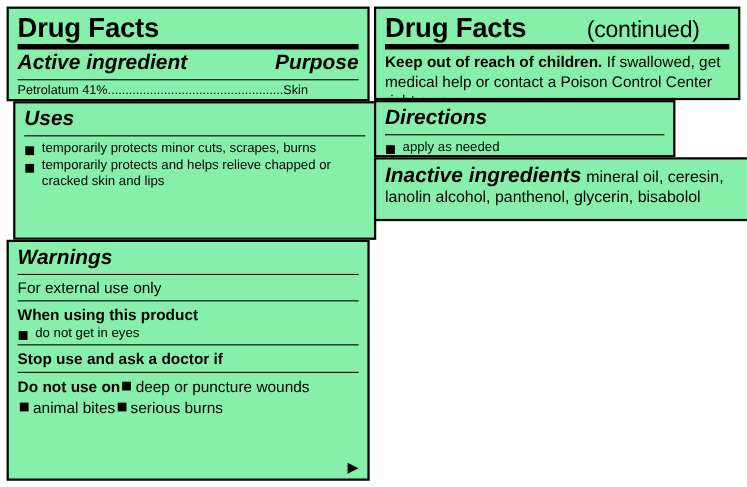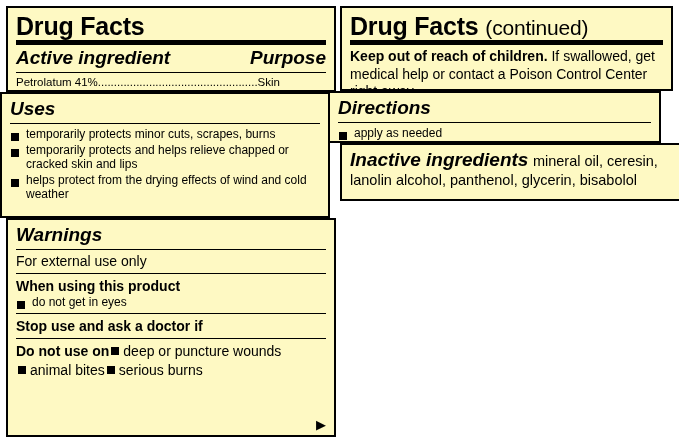--- a/index.html
+++ b/index.html
@@ -18,35 +18,36 @@
   .page {
     position: relative;
     width: 679px;
     height: 443px;
   }
 
   
   .panel {
     position: absolute;
     border: 2px solid #000;
-    background: #fef9c3;
+    background: #86efac;
     box-sizing: border-box;
     padding: 5px 8px 6px 8px;
   }
 
   .title {
     font-size: 25px;
     font-weight: bold;
     line-height: 1.05;
     letter-spacing: -0.2px;
     margin: 0 0 1px 0;
   }
   .title .cont {
     font-weight: normal;
     font-size: 21px;
+    margin-left: 48px;
   }
   .rule-thick {
     border-bottom: 5px solid #000;
     margin: 1px 0 3px 0;
   }
   .rule-thin {
     border-bottom: 1px solid #000;
     margin: 3px 0 3px 0;
   }
 
@@ -115,24 +116,24 @@
     margin: 0 4px 0 2px;
     vertical-align: 1px;
   }
 
   .dotline {
     display: inline;
   }
 
   
   #panel-left-top  { left: 6px;   top: 6px;   width: 330px; height: 86px; }
-  #panel-uses      { left: 0;   top: 92px;  width: 330px; height: 126px; }
+  #panel-uses      { left: 12px;   top: 92px;  width: 330px; height: 126px; }
   #panel-warnings  { left: 6px;   top: 218px; width: 330px; height: 219px; }
   #panel-right-top { left: 340px; top: 6px;   width: 333px; height: 85px; }
-  #panel-directions{ left: 328px; top: 91px;  width: 333px; height: 52px; }
+  #panel-directions{ left: 340px; top: 91px;  width: 274px; height: 52px; }
   #panel-inactive  { left: 340px; top: 143px; width: 363px; height: 58px; }
 
   .arrow {
     position: absolute;
     right: 8px;
     bottom: 4px;
     font-size: 13px;
     line-height: 1;
   }
 </style>
@@ -153,21 +154,20 @@
       <span>Petrolatum 41%</span><span class="dotline">..................................................</span><span>Skin protectant (ointment)</span>
     </div>
   </div>
 
   <div class="panel" id="panel-uses">
     <div class="sect-head">Uses</div>
     <div class="rule-thin"></div>
     <ul class="bullets">
       <li>temporarily protects minor cuts, scrapes, burns</li>
       <li>temporarily protects and helps relieve chapped or cracked skin and lips</li>
-      <li>helps protect from the drying effects of wind and cold weather</li>
     </ul>
   </div>
 
   <div class="panel" id="panel-warnings">
     <div class="sect-head">Warnings</div>
     <div class="rule-thin"></div>
     <div class="body-text">For external use only</div>
     <div class="rule-thin"></div>
     <div class="sub-head">When using this product</div>
     <ul class="bullets">

